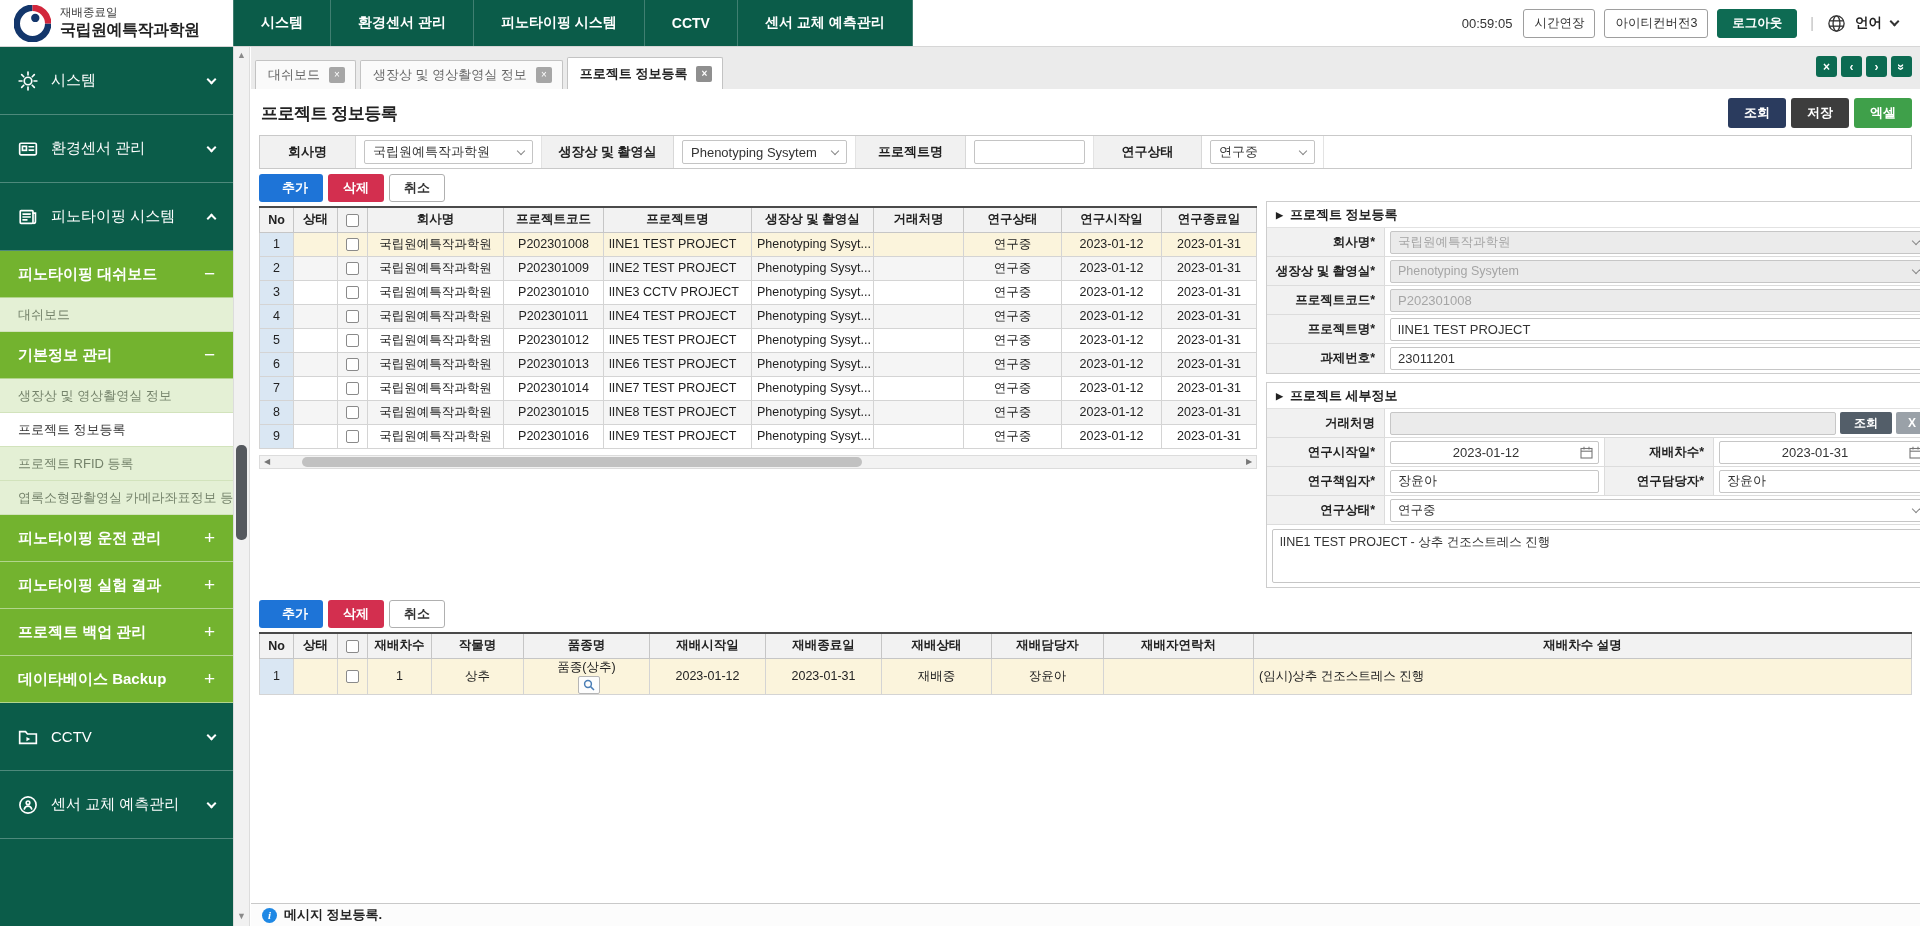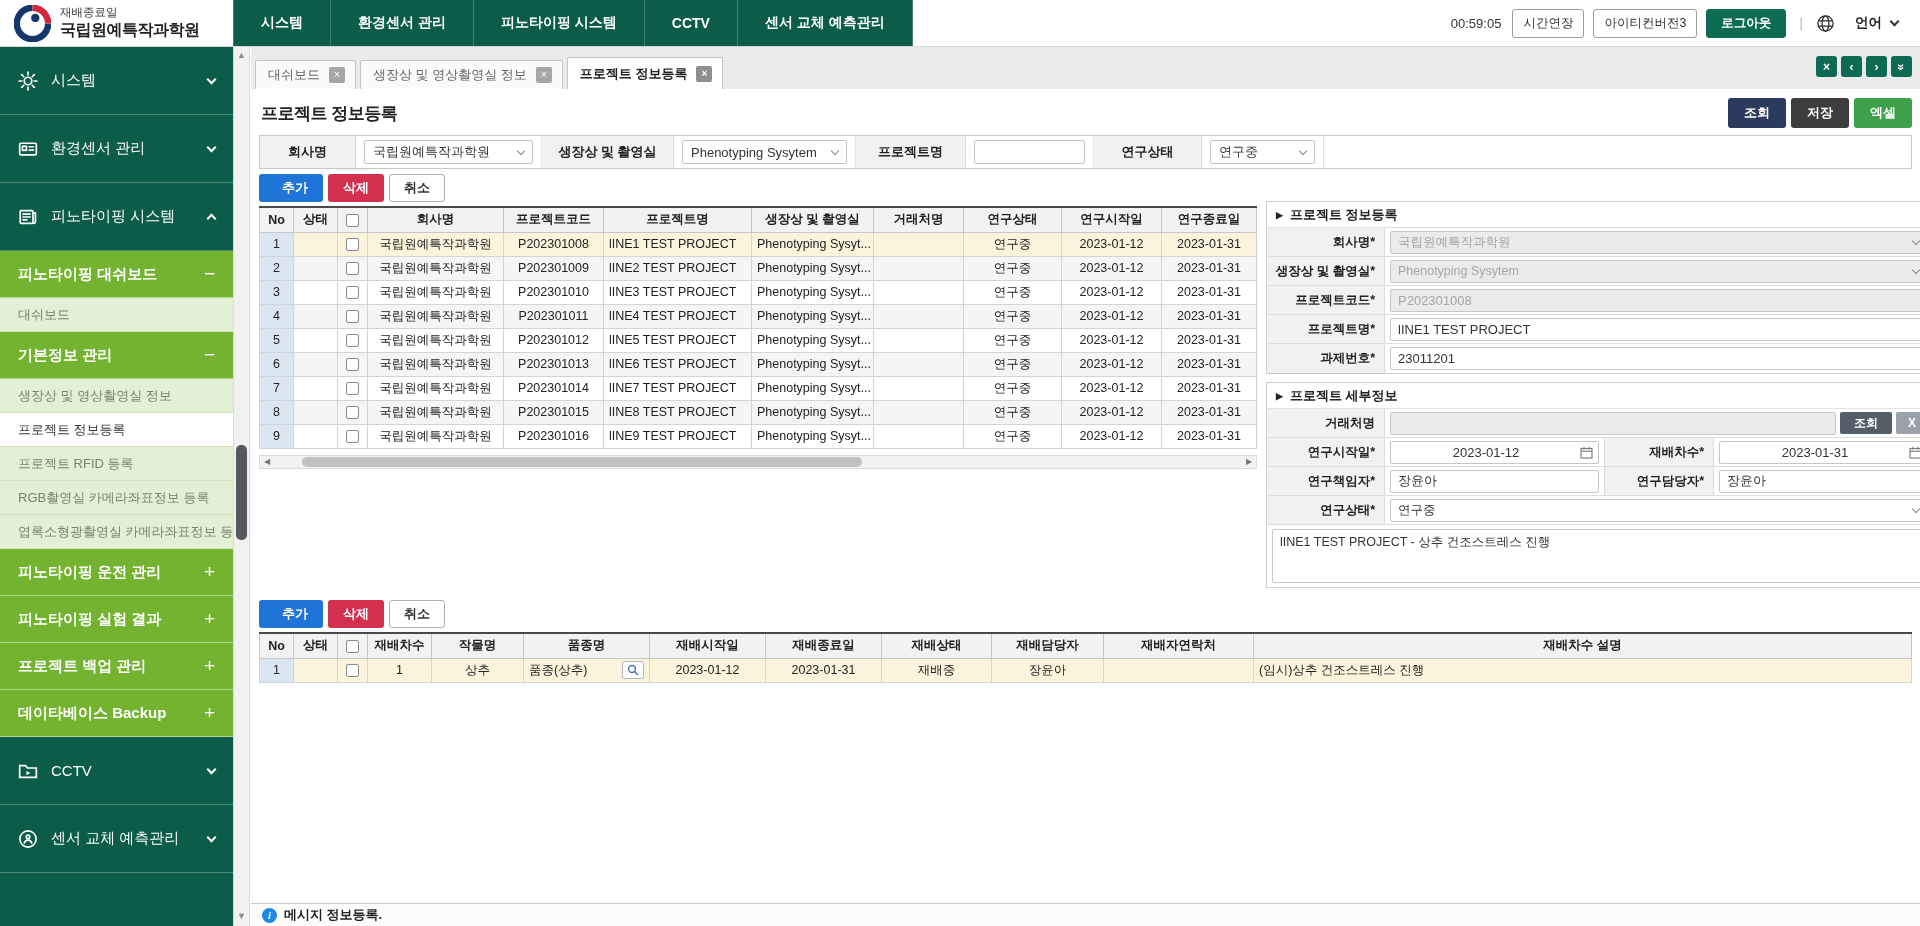--- a/index.html
+++ b/index.html
@@ -12,21 +12,21 @@
   .logo-text1 { font-size:11.5px; color:#333; }
   .logo-text2 { font-size:16px; font-weight:bold; color:#222; letter-spacing:-0.5px; }
   .top-nav { display:flex; background:#0b5c49; flex:none; }
   .nav-item { color:#fff; font-size:14px; font-weight:bold; display:flex; align-items:center; padding:0 27px; border-right:1px solid rgba(255,255,255,0.22); cursor:pointer; }
   .nav-item:first-child { border-left:1px solid rgba(255,255,255,0.22); }
   .header-right { margin-left:auto; display:flex; align-items:center; gap:9px; padding-right:22px; }
   .timer { font-size:13px; color:#333; margin-right:2px; }
   .hbtn { font-size:12.5px; color:#333; background:#fff; border:1px solid #9e9e9e; border-radius:3px; padding:5px 10px; cursor:pointer; }
   .hbtn.logout { background:#0e6b53; color:#fff; border-color:#0e6b53; font-weight:bold; padding:5px 14px; }
   .hsep { color:#bbb; font-size:14px; margin:0 4px; }
-  .lang-label { font-size:13.5px; color:#222; font-weight:bold;margin-left:11px; }
+  .lang-label { font-size:13.5px; color:#222; font-weight:bold; }
   .chev { display:inline-block; width:7px; height:7px; border-right:2px solid currentColor; border-bottom:2px solid currentColor; transform:rotate(45deg); margin-top:-3px; }
   .chev.up { transform:rotate(-135deg); margin-top:4px; }
 
   
   .sidebar { position:absolute; top:47px; left:0; width:233px; bottom:0; background:#0b5c49; display:flex; flex-direction:column; overflow:hidden; }
   .side-top { height:68px; flex:none; display:flex; align-items:center; gap:13px; padding:0 18px; color:#fff; font-size:15px; border-bottom:1px solid rgba(255,255,255,0.28); cursor:pointer; }
   .side-top .sicon { width:20px; height:20px; flex:none; display:flex; }
   .side-top .chev { margin-left:auto; }
   .group-header { height:47px; flex:none; background:#73b32f; color:#fff; font-size:15px; font-weight:bold; display:flex; align-items:center; padding:0 18px; border-bottom:1px solid rgba(255,255,255,0.45); cursor:pointer; }
   .group-toggle { margin-left:auto; font-size:19px; font-weight:normal; }
@@ -75,21 +75,21 @@
 
   table.grid { border-collapse:collapse; table-layout:fixed; width:100%; font-size:12.5px; color:#222; }
   table.grid th { background:#f2f2f2; font-weight:bold; border:1px solid #c6c6c6; border-top:2px solid #4a4a4a; height:25px; padding:0 2px; }
   table.grid td { border:1px solid #d4d4d4; height:24px; padding:0 5px; text-align:center; overflow:hidden; white-space:nowrap; background:#fff; }
   table.grid tr.even td { background:#f5f5f5; }
   table.grid tr.selected td { background:#fbf4dc; }
   table.grid td.no-cell { background:#dae7f3 !important; }
   table.grid td.al { text-align:left; }
   .cb { display:inline-block; width:13px; height:13px; border:1px solid #8a8a8a; border-radius:2px; background:#fff; vertical-align:middle; cursor:pointer; }
   .mag-btn { display:inline-flex; width:22px; height:18px; border:1px solid #b5b5b5; border-radius:2px; background:#fdfdfd; align-items:center; justify-content:center; cursor:pointer; margin-left:4px; flex:none; }
-  .cell-flex { display:flex; align-items:center; justify-content:space-between; }
+  .cell-flex { display:flex; align-items:center; justify-content:space-between;flex-direction:column; }
 
   .h-scroll { margin-top:6px; height:14px; background:#f2f2f2; border:1px solid #dcdcdc; position:relative; }
   .h-scroll .harr { position:absolute; top:0; width:14px; height:12px; color:#777; font-size:8px; text-align:center; line-height:12px; }
   .h-scroll .hthumb { position:absolute; top:1px; left:42px; width:560px; height:10px; background:#c1c1c1; border-radius:5px; }
 
   
   .form-pane { flex:1; margin-top:27px; font-size:12.5px; }
   .form-box { border:1px solid #cdcdcd; background:#fff; }
   .form-box + .form-box { margin-top:8px; }
   .sec-header { height:26px; display:flex; align-items:center; gap:7px; padding:0 9px; font-size:13px; font-weight:bold; color:#222; border-bottom:1px solid #e2e2e2; }
@@ -210,21 +210,20 @@
         <span class="group-toggle">−</span>
       </div>
       <div class="side-item">대쉬보드</div>
       <div class="group-header">
         <span>기본정보 관리</span>
         <span class="group-toggle">−</span>
       </div>
       <div class="side-item">생장상 및 영상촬영실 정보</div>
       <div class="side-item selected">프로젝트 정보등록</div>
       <div class="side-item">프로젝트 RFID 등록</div>
-      <div class="side-item">RGB촬영실 카메라좌표정보 등록</div>
       <div class="side-item">엽록소형광촬영실 카메라좌표정보 등록</div>
       <div class="group-header">
         <span>피노타이핑 운전 관리</span>
         <span class="group-toggle">+</span>
       </div>
       <div class="group-header">
         <span>피노타이핑 실험 결과</span>
         <span class="group-toggle">+</span>
       </div>
       <div class="group-header">
@@ -392,21 +391,21 @@
                 <td>연구중</td>
                 <td>2023-01-12</td>
                 <td>2023-01-31</td>
               </tr>
               <tr>
                 <td class="no-cell">3</td>
                 <td></td>
                 <td><span class="cb"></span></td>
                 <td>국립원예특작과학원</td>
                 <td>P202301010</td>
-                <td class=" al">lINE3 TEST PROJECT</td>
+                <td class=" al">lINE3 CCTV PROJECT</td>
                 <td class=" al">Phenotyping Sysyt...</td>
                 <td></td>
                 <td>연구중</td>
                 <td>2023-01-12</td>
                 <td>2023-01-31</td>
               </tr>
               <tr class="even">
                 <td class="no-cell">4</td>
                 <td></td>
                 <td><span class="cb"></span></td>

